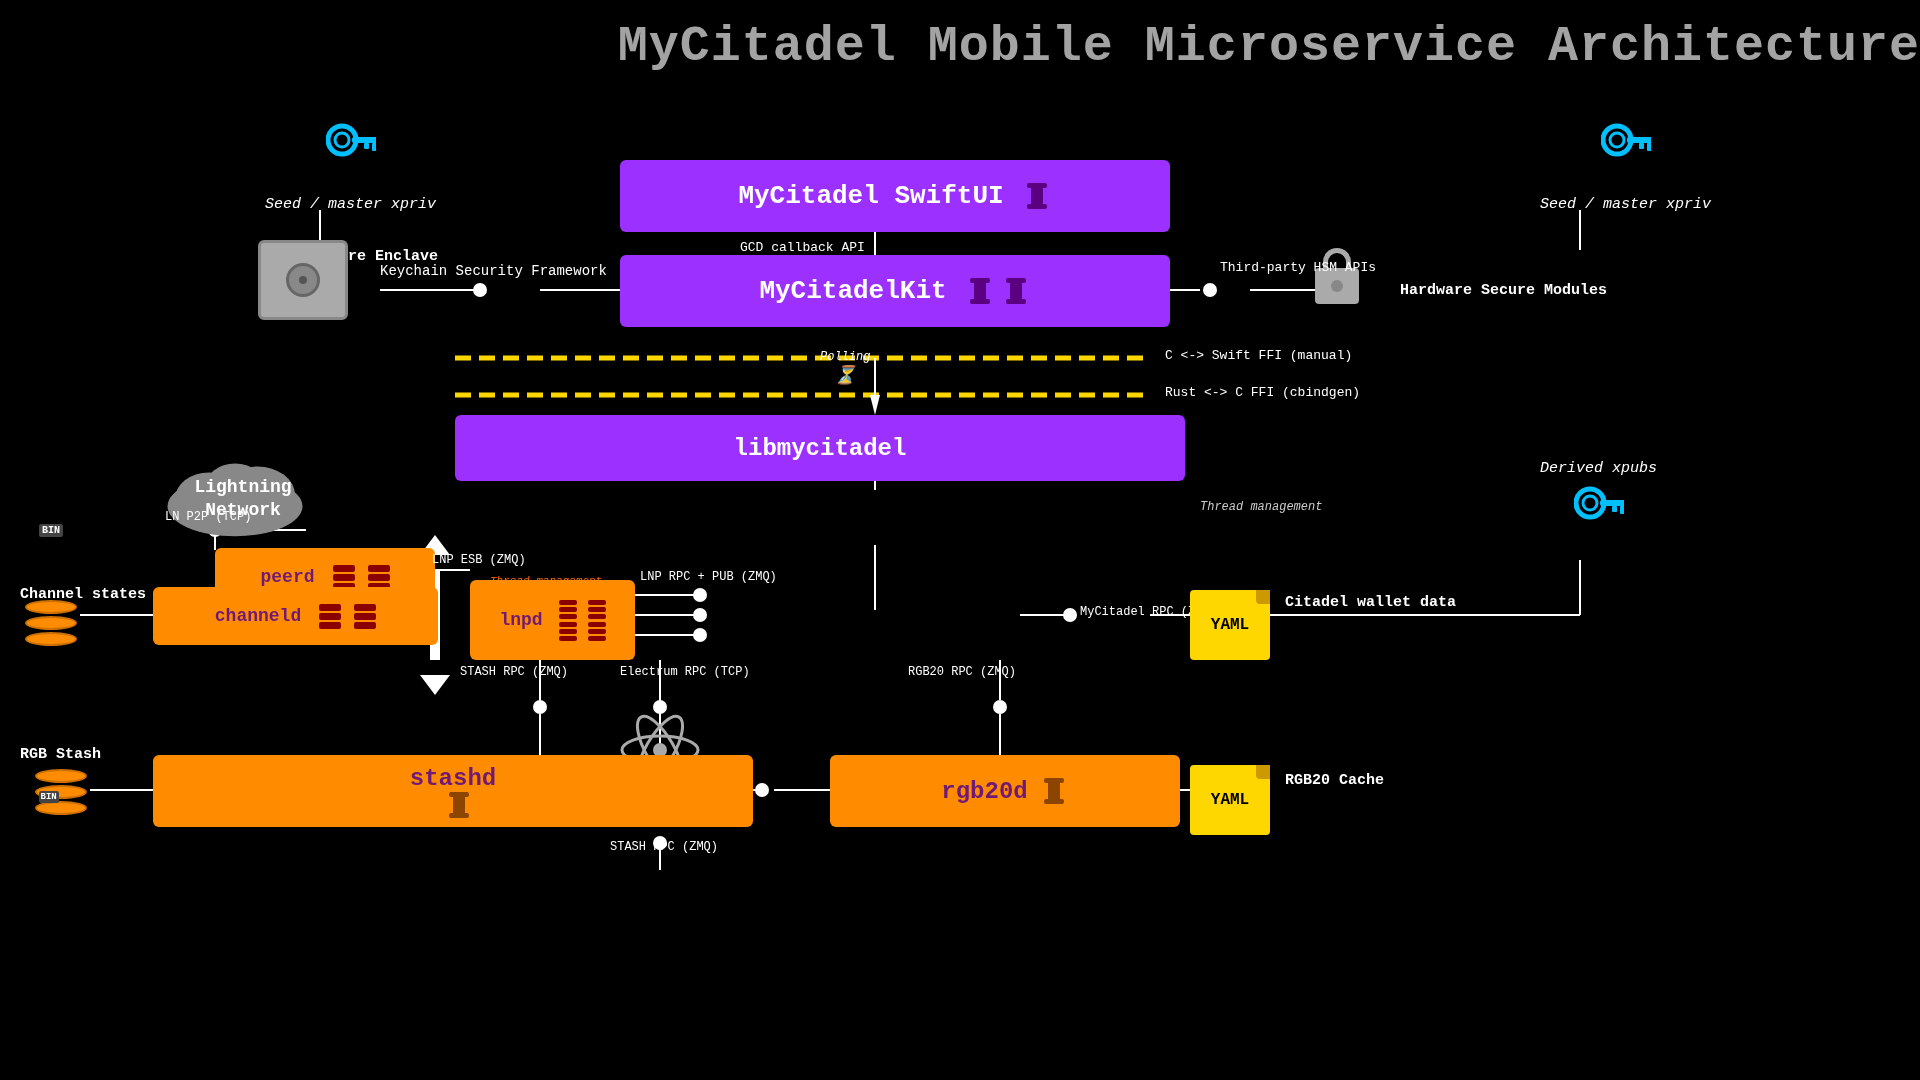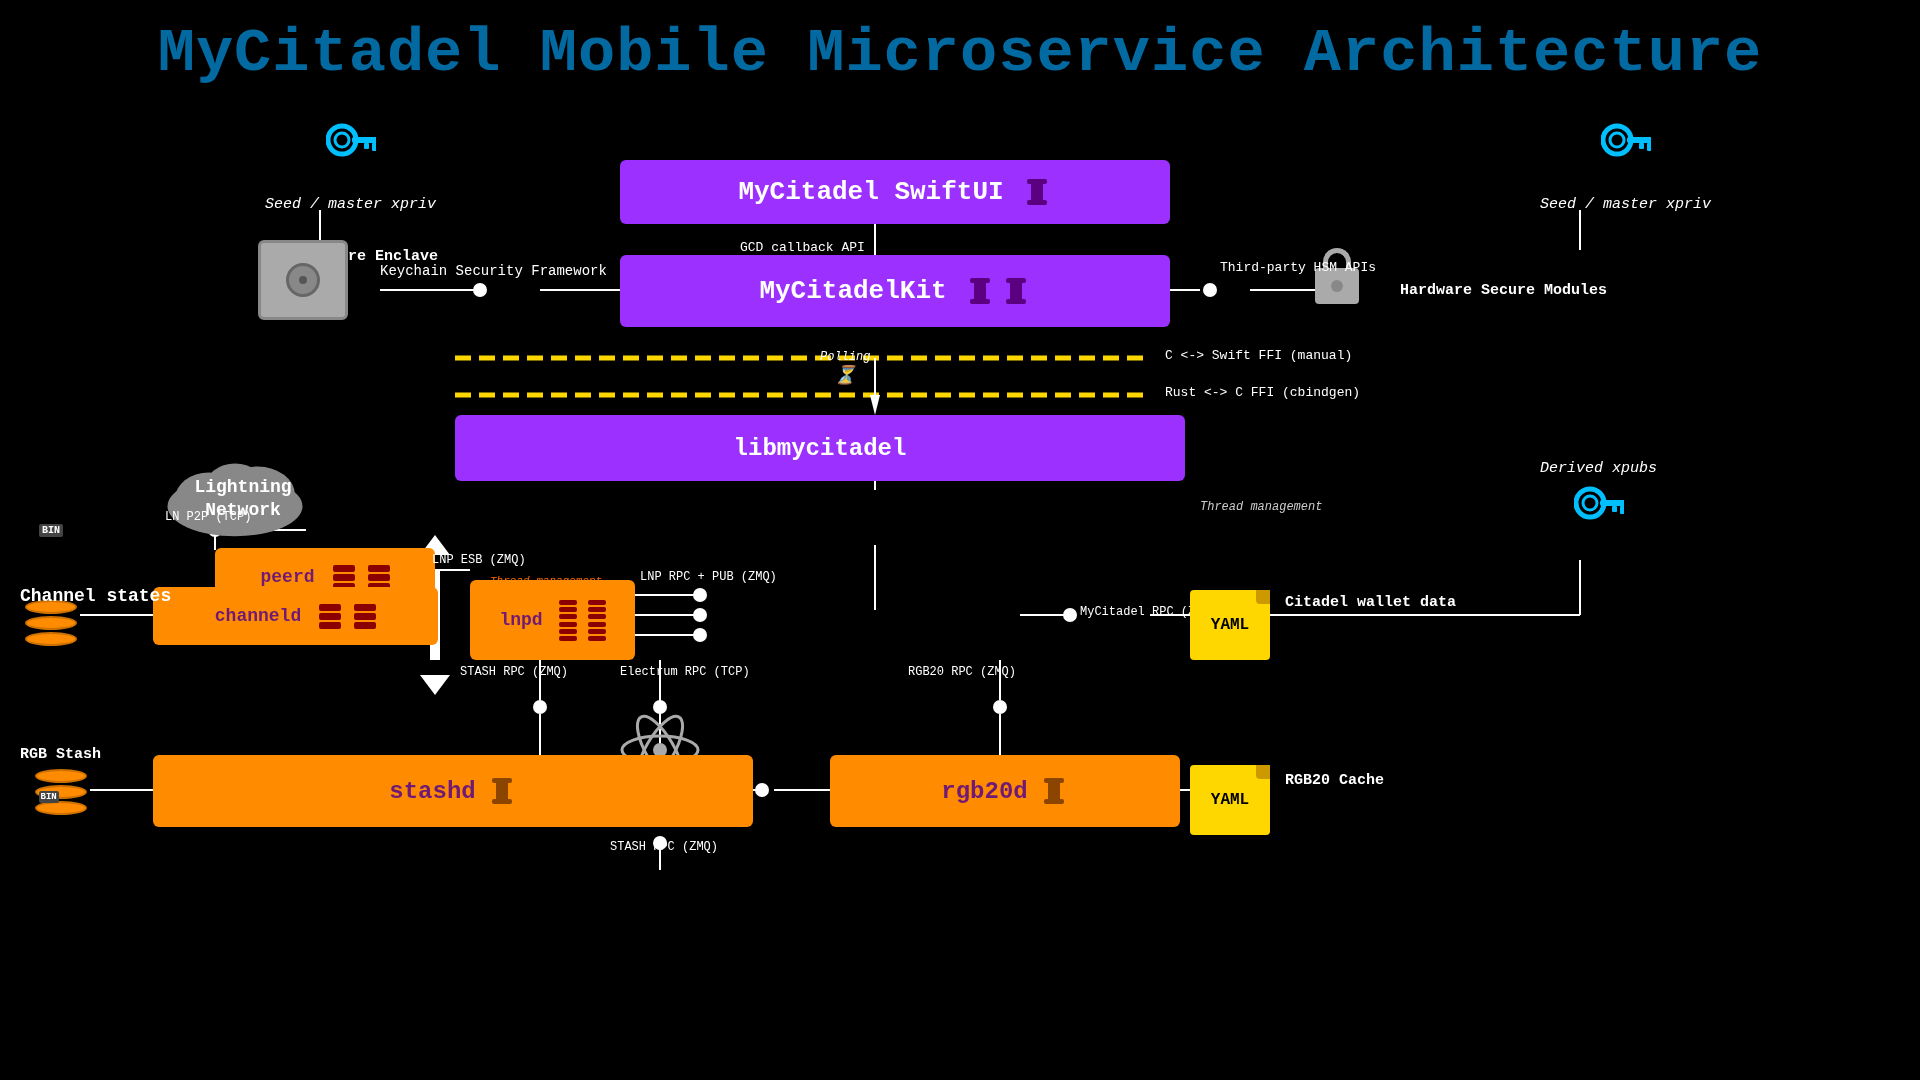--- a/index.html
+++ b/index.html
@@ -6,24 +6,24 @@
     body {
       background: #000;
       color: #fff;
       font-family: 'Courier New', monospace;
       width: 1920px;
       height: 1080px;
       overflow: hidden;
       position: relative;
     }
     .main-title {
-      text-align: center;
-      font-size: 62px;
+      text-align: right;
+      font-size: 50px;
       font-weight: 900;
-      color: #0369a1;
+      color: #a3a3a3;
       padding-top: 18px;
       letter-spacing: 1px;
     }
     
     .purple-box {
       background: #9b30ff;
       border-radius: 6px;
       display: flex;
       align-items: center;
       justify-content: center;
@@ -307,21 +307,21 @@
     </div>
     <div style="font-weight:900;font-size:15px;text-align:center;margin-top:6px;line-height:1.4;">Apple
 Secure
 Enclave</div>
   </div>
 
   <div style="position:absolute;left:380px;top:262px;font-size:14px;line-height:1.4;text-align:left;">Keychain
 Security
 Framework</div>
 
-  <div class="purple-box box-label-lg" style="left:620px;top:160px;width:550px;height:64px;position:absolute;font-size:26px;">
+  <div class="purple-box box-label-lg" style="left:620px;top:160px;width:550px;height:72px;position:absolute;font-size:26px;">
     <span>MyCitadel SwiftUI</span>
 
     <div style="display:flex;gap:6px;margin-left:18px;">
       <div class="spool">
         <div class="spool-top"></div>
           <div class="spool-mid"></div>
           <div class="spool-bot"></div>
       </div>
     </div>
   </div>
@@ -438,21 +438,21 @@
   </div>
 
   <div class="coin-stack" style="left:25px;top:580px;">
     <div class="coin"></div>
     <div class="coin"></div>
     <div class="coin"></div>
     <div style="position:relative;top:-60px;left:0px;">
       <span style="background:#444;color:#fff;font-size:10px;font-weight:700;padding:1px 3px;border-radius:2px;">BIN</span>
     </div>
   </div>
-  <div style="position:absolute;left:20px;top:585px;font-size:18px;font-weight:700;text-align:center;line-height:1.3;">Channel
+  <div style="position:absolute;left:20px;top:585px;font-size:15px;font-weight:700;text-align:center;line-height:1.3;">Channel
 states</div>
 
   <div style="position:absolute;left:432px;top:553px;font-size:12px;text-align:center;">LNP
 ESB
 (ZMQ)</div>
 
   <div style="position:absolute;left:490px;top:575px;font-size:11px;font-style:italic;color:#ff6600;text-align:center;">Thread
 management</div>
 
   <div class="orange-box box-label-md" style="left:470px;top:580px;width:165px;height:80px;position:absolute;">
@@ -501,21 +501,21 @@
 
   <div class="atom-icon" style="left:620px;top:710px;">
     <svg viewBox="0 0 80 80" width="80" height="80">
       <ellipse cx="40" cy="40" rx="38" ry="14" fill="none" stroke="#aaa" stroke-width="3"></ellipse>
       <ellipse cx="40" cy="40" rx="38" ry="14" fill="none" stroke="#aaa" stroke-width="3" transform="rotate(60 40 40)"></ellipse>
       <ellipse cx="40" cy="40" rx="38" ry="14" fill="none" stroke="#aaa" stroke-width="3" transform="rotate(120 40 40)"></ellipse>
       <circle cx="40" cy="40" r="7" fill="#aaa"></circle>
     </svg>
   </div>
 
-  <div class="orange-box box-label-lg" style="left:153px;top:755px;width:600px;height:72px;position:absolute;font-size:24px;">
+  <div class="orange-box box-label-lg" style="left:153px;top:755px;width:600px;height:72px;position:absolute;font-size:24px;flex-direction:column;">
     <span>stashd</span>
     <div class="spool" style="margin-left:16px;">
       <div class="spool-top" style="background:#8B4500;"></div>
         <div class="spool-mid" style="background:#8B4500;"></div>
         <div class="spool-bot" style="background:#8B4500;"></div>
     </div>
   </div>
 
   <div class="orange-box box-label-lg" style="left:830px;top:755px;width:350px;height:72px;position:absolute;font-size:24px;">
     <span>rgb20d</span>

